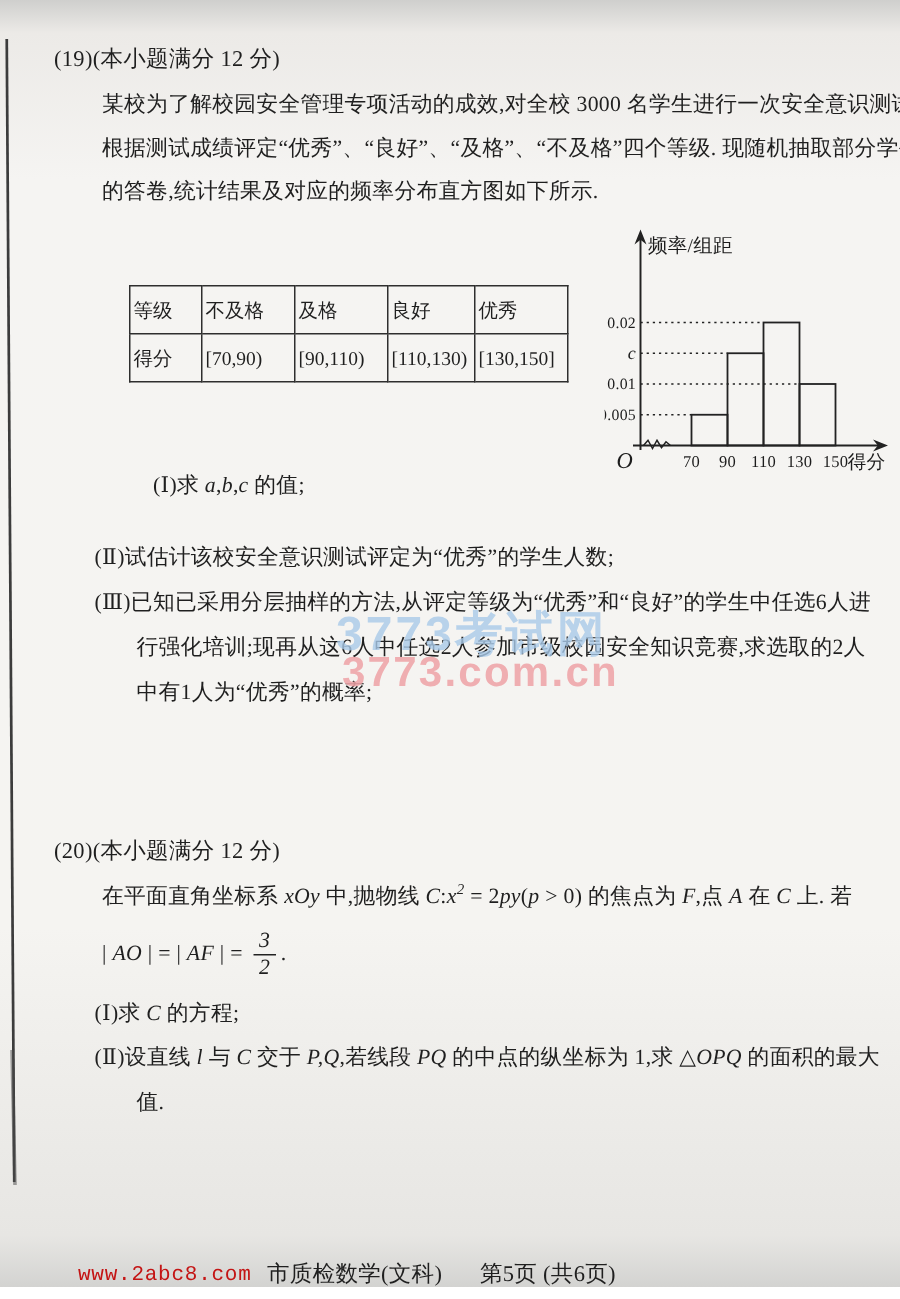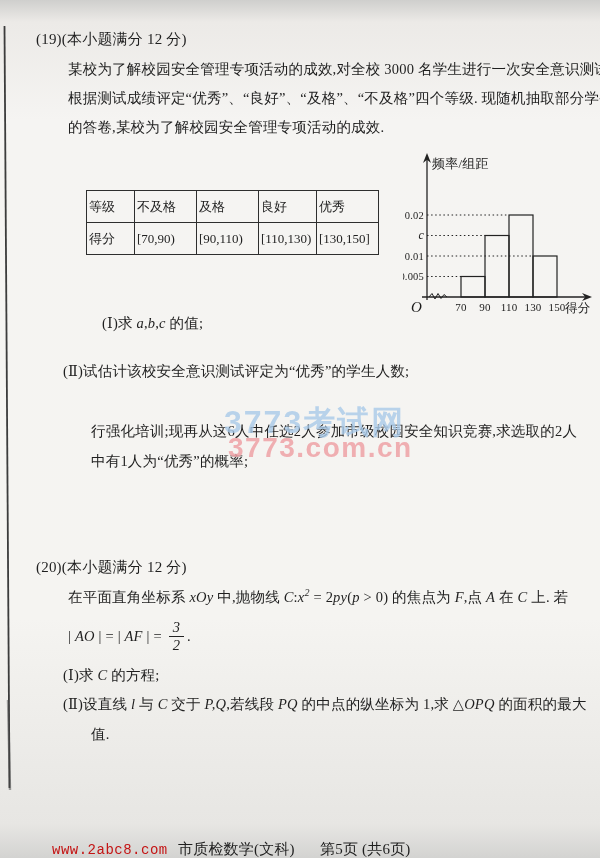--- a/index.html
+++ b/index.html
@@ -41,21 +41,21 @@
 
   <svg class="artifact" width="600" height="866">
     <line x1="4.5" y1="26" x2="9.5" y2="788" stroke="#3c3c3c" stroke-width="1.8"></line>
     <line x1="8" y1="700" x2="10" y2="790" stroke="#4a4a4a" stroke-width="2.4" opacity="0.5"></line>
   </svg>
 
   <div class="abs q-header" style="left:36px;top:30px;">(19)(本小题满分 12 分)</div>
 
   <div class="abs" style="left:68px;top:60px;">某校为了解校园安全管理专项活动的成效,对全校 3000 名学生进行一次安全意识测试,</div>
   <div class="abs" style="left:68px;top:89px;">根据测试成绩评定“优秀”、“良好”、“及格”、“不及格”四个等级. 现随机抽取部分学生</div>
-  <div class="abs" style="left:68px;top:118px;">的答卷,某校为了解校园安全管理专项活动的成效.</div>
+  <div class="abs" style="left:68px;top:118px;">的答卷,统计结果及对应的频率分布直方图如下所示.</div>
 
   <table class="grade-table">
     <colgroup>
         <col style="width:48px">
         <col style="width:62px">
         <col style="width:62px">
         <col style="width:58px">
         <col style="width:62px">
       </colgroup>
     <tbody>
@@ -99,20 +99,21 @@
         <text x="82" y="161" font-size="11" text-anchor="middle" fill="#1c1c1c" font-family="&quot;Liberation Serif&quot;,&quot;DejaVu Serif&quot;,serif">90</text>
         <text x="106" y="161" font-size="11" text-anchor="middle" fill="#1c1c1c" font-family="&quot;Liberation Serif&quot;,&quot;DejaVu Serif&quot;,serif">110</text>
         <text x="130" y="161" font-size="11" text-anchor="middle" fill="#1c1c1c" font-family="&quot;Liberation Serif&quot;,&quot;DejaVu Serif&quot;,serif">130</text>
         <text x="154" y="161" font-size="11" text-anchor="middle" fill="#1c1c1c" font-family="&quot;Liberation Serif&quot;,&quot;DejaVu Serif&quot;,serif">150</text>
         <text x="162" y="162" font-size="12.5" fill="#1c1c1c" font-family="&quot;Liberation Serif&quot;,&quot;DejaVu Serif&quot;,serif">得分</text>
         <text x="8" y="162" font-size="15" font-style="italic" fill="#1c1c1c" font-family="&quot;Liberation Serif&quot;,&quot;DejaVu Serif&quot;,serif">O</text>
       </svg></div>
 
   <div class="abs" style="left:63px;top:314px;margin-left:39px;"><span>(Ⅰ)求 </span><span class="math">a</span><span>,</span><span class="math">b</span><span>,</span><span class="math">c</span><span> 的值;</span></div>
   <div class="abs" style="left:63px;top:362px;">(Ⅱ)试估计该校安全意识测试评定为“优秀”的学生人数;</div>
+  <div class="abs" style="left:63px;top:392px;">(Ⅲ)已知已采用分层抽样的方法,从评定等级为“优秀”和“良好”的学生中任选6人进</div>
   <div class="abs" style="left:91px;top:422px;text-align:right;">行强化培训;现再从这6人中任选2人参加市级校园安全知识竞赛,求选取的2人</div>
   <div class="abs" style="left:91px;top:452px;">中有1人为“优秀”的概率;</div>
 
   <div class="wm1">3773考试网</div>
   <div class="wm2">3773.com.cn</div>
 
   <div class="abs q-header" style="left:36px;top:558px;">(20)(本小题满分 12 分)</div>
   <div class="abs" style="left:68px;top:588px;"><span>在平面直角坐标系 </span><span class="math">xOy</span><span> 中,抛物线 </span><span class="math">C</span><span>:</span><span class="math">x</span><span class="sup">2</span><span> = 2</span><span class="math">py</span><span>(</span><span class="math">p</span><span> &gt; 0) 的焦点为 </span><span class="math">F</span><span>,点 </span><span class="math">A</span><span> 在 </span><span class="math">C</span><span> 上. 若</span></div>
   <div class="abs" style="left:68px;top:620px;"><span>| </span><span class="math">AO</span><span> | = | </span><span class="math">AF</span><span> | = </span><span class="frac"><span class="num">3</span><span class="den">2</span></span><span>.</span></div>
   <div class="abs" style="left:63px;top:666px;"><span>(Ⅰ)求 </span><span class="math">C</span><span> 的方程;</span></div>

